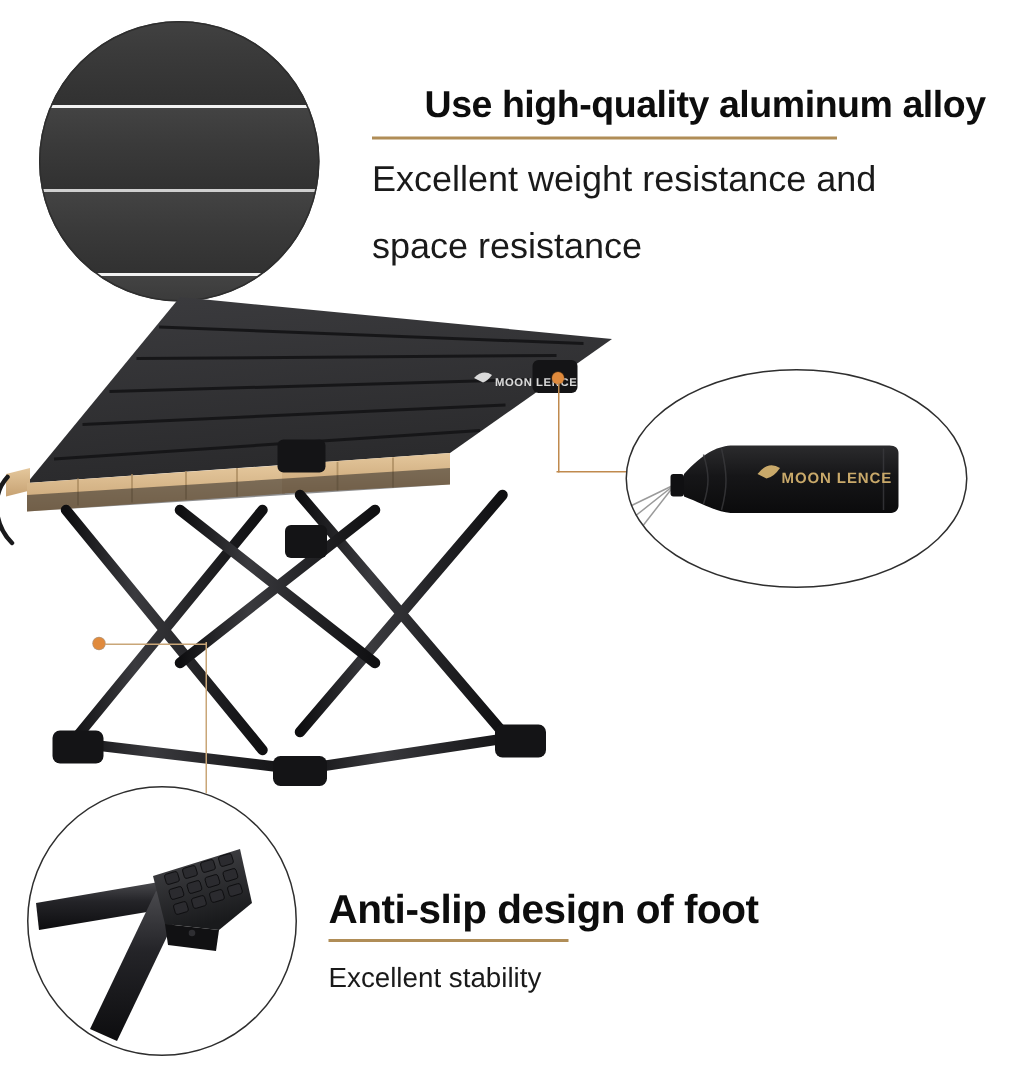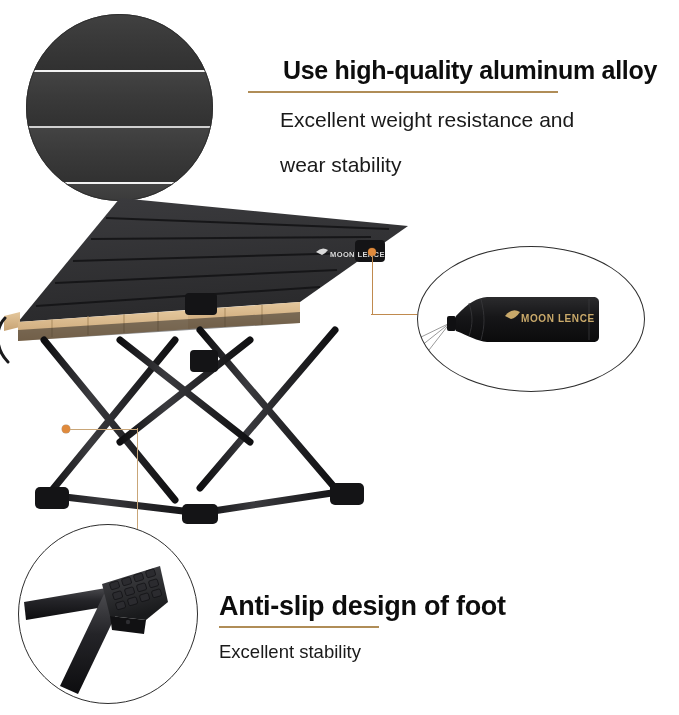--- a/index.html
+++ b/index.html
@@ -23,21 +23,21 @@
   .feature p{
     margin:0;padding:0;
     color:#1a1a1a;
     font-weight:400;
     white-space:nowrap;
   }
 
   #feat-alloy{left:248px;top:55px;}
   #feat-alloy h2{font-size:25px;line-height:30px;margin-left:35px;}
   #feat-alloy .rule{width:310px;margin-top:6px;}
-  #feat-alloy p{font-size:21px;line-height:36px;margin-top:9px;margin-left:32px;}
+  #feat-alloy p{font-size:24px;line-height:36px;margin-top:9px;}
 
   #feat-store{left:412px;top:424px;}
   #feat-store h2{font-size:25px;line-height:30px;}
   #feat-store .rule{width:160px;margin-top:6px;}
   #feat-store p{font-size:19.5px;line-height:36px;margin-top:9px;}
 
   #feat-foot{left:219px;top:592px;}
   #feat-foot h2{font-size:27px;line-height:28px;}
   #feat-foot .rule{width:160px;margin-top:6px;}
   #feat-foot p{font-size:18.5px;line-height:30px;margin-top:9px;}
@@ -257,21 +257,21 @@
         <rect x="134" y="66" width="9" height="7" rx="1.6" transform="rotate(-17 138 69)"></rect>
       </g>
     </svg>
   </div>
   <div class="callout-ring" id="ring-foot"></div>
 
   <div class="feature" id="feat-alloy">
     <h2>Use high-quality aluminum alloy</h2>
     <hr class="rule" style="background: rgb(176, 141, 87);">
     <p>Excellent weight resistance and</p>
-    <p>wear stability</p>
+    <p>space resistance</p>
   </div>
 
 
   <div class="feature" id="feat-foot">
     <h2>Anti-slip design of foot</h2>
     <hr class="rule" style="background: rgb(176, 141, 87);">
     <p>Excellent stability</p>
   </div>
 
 </div>

